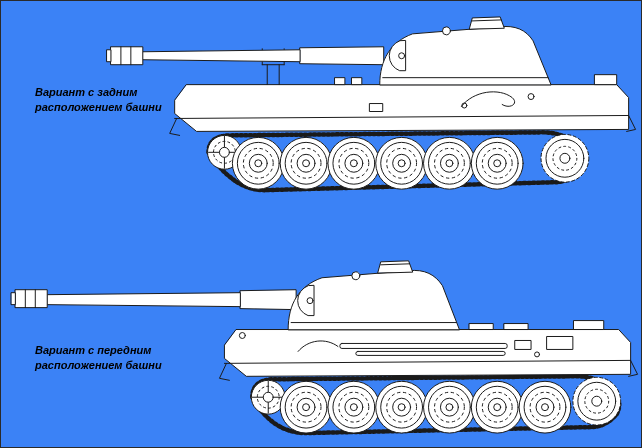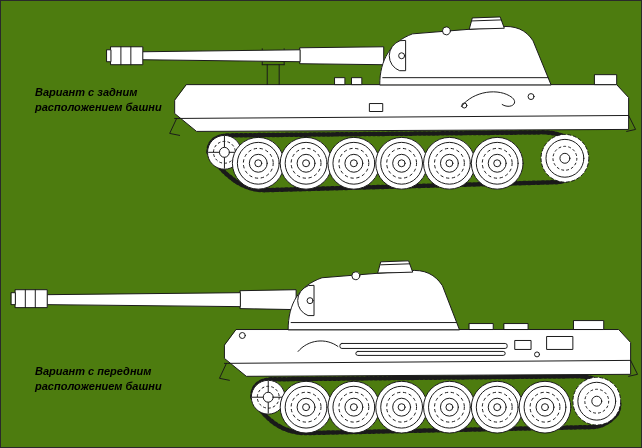--- a/index.html
+++ b/index.html
@@ -1,19 +1,19 @@
 <!DOCTYPE html>
 <html><head>
 <meta charset="utf-8">
 <style>
   html,body{margin:0;padding:0;background:#888;}
   .page{
     position:relative;
     width:642px;height:448px;
-    background:#4d7c0f;
+    background:#3b82f6;
     border:1px solid #2a2a2a;
     box-sizing:border-box;
     overflow:hidden;
     font-family:"Liberation Sans", sans-serif;
   }
   .drawing-svg{position:absolute;left:0;top:0;width:100%;height:100%;}
   
   .drawing-svg{stroke:#1a1a1a;fill:none;stroke-width:1;stroke-linecap:round;stroke-linejoin:round;}
   .w{fill:#ffffff;}               
   .track{stroke-width:4.5;stroke-dasharray:2 2.6;fill:none;}
@@ -21,21 +21,21 @@
   .caption{
     position:absolute;
     width:160px;
     font-size:11px;
     font-weight:bold;
     font-style:italic;
     line-height:1.35;
     color:#000;
   }
   .caption-top{left:34px;top:84px;}
-  .caption-bottom{left:34px;top:363px;}
+  .caption-bottom{left:34px;top:342px;}
 </style>
 </head>
 <body>
 
 <div class="page">
 
   <div class="caption caption-top">
     <span>Вариант с задним</span><br>
     <span>расположением башни</span>
   </div>

